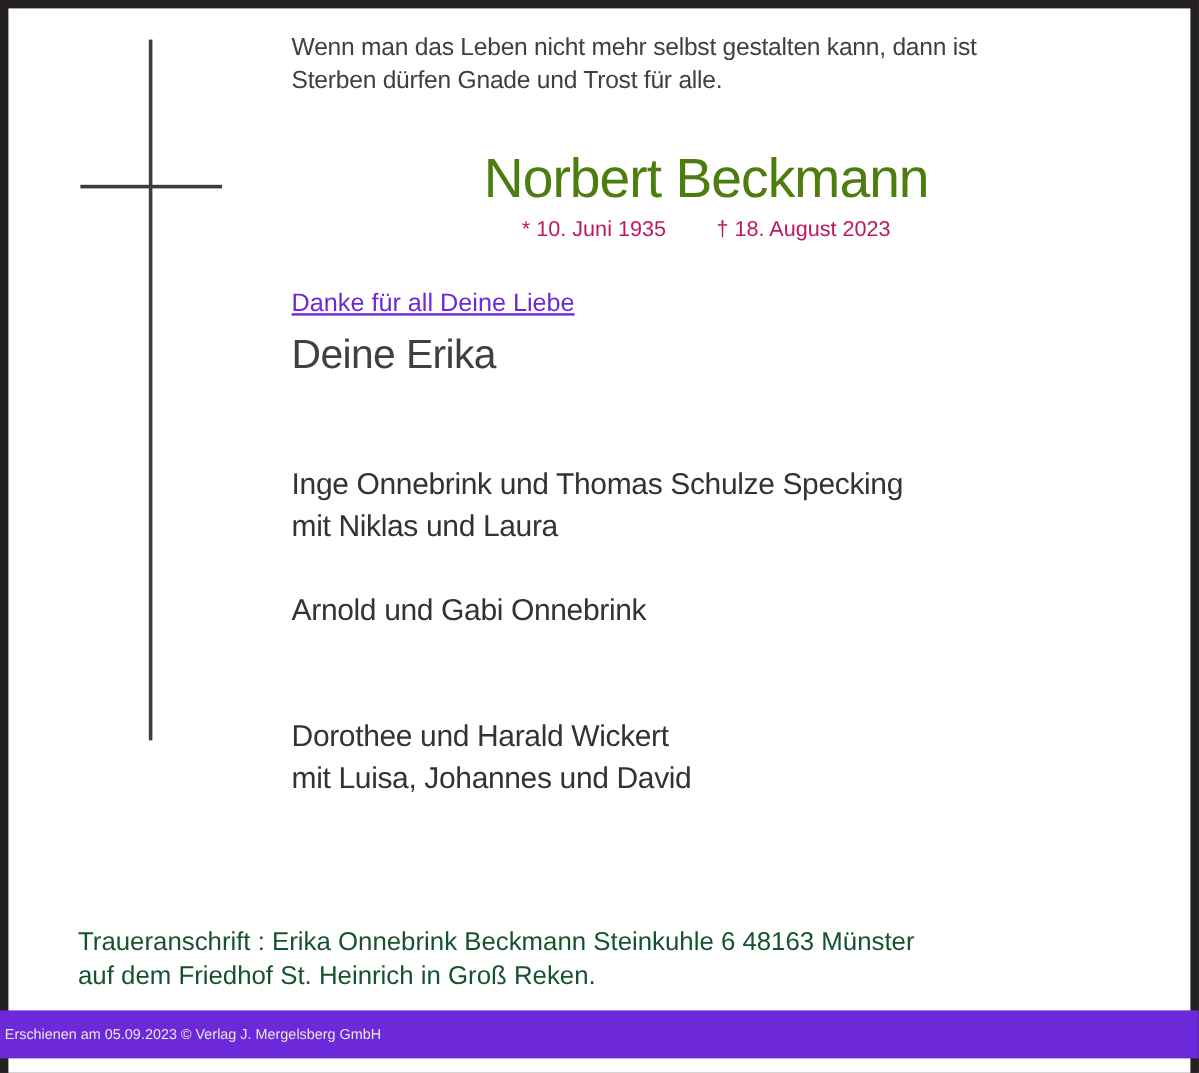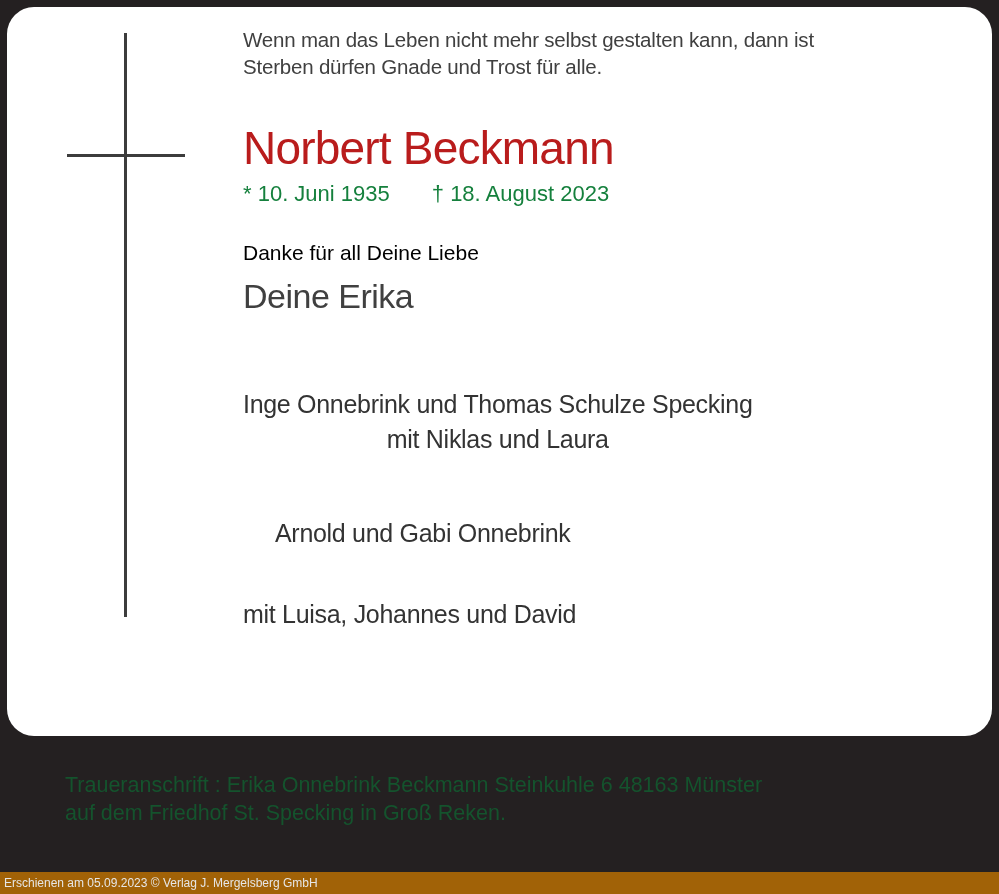--- a/index.html
+++ b/index.html
@@ -15,23 +15,22 @@
     font-family: "Liberation Sans", "DejaVu Sans", sans-serif;
     -webkit-font-smoothing: antialiased;
   }
 
   
   .card {
     position: absolute;
     left: 7px;
     top: 7px;
     width: 985px;
-    height: 729px;
+    height: 887px;
     background: #ffffff;
-    border-radius: 27px;
   }
 
   
   .cross { position: absolute; left: 0; top: 0; }
   .cross-v {
     position: absolute;
     left: 117px;
     top: 26px;
     width: 3px;
     height: 584px;
@@ -56,43 +55,46 @@
     font-size: 20.5px;
     line-height: 26.5px;
     color: #404040;
   }
 
   .name {
     position: absolute;
     left: 236px;
     right: 58px;
     top: 114px;
+    text-align: center;
     font-size: 46px;
     letter-spacing: -0.8px;
-    color: #b91c1c;
+    color: #4d7c0f;
     white-space: nowrap;
   }
 
   .dates {
     position: absolute;
     left: 236px;
     right: 58px;
     top: 174px;
-    font-size: 22px;
-    color: #15803d;
+    text-align: center;
+    font-size: 18px;
+    color: #be185d;
     white-space: nowrap;
   }
   .dates .death { margin-left: 42px; }
 
   .thanks {
     position: absolute;
     left: 236px;
     top: 234px;
     font-size: 21px;
-    color: #000000;
+    color: #6d28d9;
+    text-decoration: underline;
   }
 
   .signature {
     position: absolute;
     left: 236px;
     top: 270px;
     font-size: 34px;
     letter-spacing: -0.5px;
     color: #404040;
   }
@@ -106,42 +108,42 @@
   }
 
   .group {
     position: absolute;
     left: 236px;
     font-size: 25px;
     line-height: 34.5px;
     color: #333333;
     letter-spacing: -0.3px;
   }
-  .group-1 { top: 380px; text-align: center; }
-  .group-2 { top: 509px; margin-left: 32px; }
+  .group-1 { top: 380px; }
+  .group-2 { top: 485px; }
   .group-3 { top: 590px; }
   .group-4 { top: 695px; }
 
   .address {
     position: absolute;
     left: 58px;
     top: 765px;
     width: 880px;
     font-size: 21.5px;
     line-height: 27.5px;
     color: #14532d;
   }
 
   .footer-bar {
     position: absolute;
     left: 0;
-    bottom: 0;
+    bottom: 12px;
     width: 999px;
-    height: 22px;
-    background: #a16207;
+    height: 40px;
+    background: #6d28d9;
     display: flex;
     align-items: center;
   }
   .footer-bar span {
     color: #e6e6e6;
     font-size: 12px;
     padding-left: 4px;
     letter-spacing: 0;
     white-space: nowrap;
   }
@@ -175,26 +177,27 @@
   <div class="group group-1">
     <div>Inge Onnebrink und Thomas Schulze Specking</div>
     <div>mit Niklas und Laura</div>
   </div>
 
   <div class="group group-2">
     <div>Arnold und Gabi Onnebrink</div>
   </div>
 
   <div class="group group-3">
+    <div>Dorothee und Harald Wickert</div>
     <div>mit Luisa, Johannes und David</div>
   </div>
 
 
   <div class="address">
     <div>Traueranschrift : Erika Onnebrink Beckmann Steinkuhle 6 48163 Münster</div>
-    <div>auf dem Friedhof St. Specking in Groß Reken.</div>
+    <div>auf dem Friedhof St. Heinrich in Groß Reken.</div>
   </div>
 
 </div>
 
 <div class="footer-bar">
   <span>Erschienen am 05.09.2023 © Verlag J. Mergelsberg GmbH</span>
 </div>
 
 </body></html>

